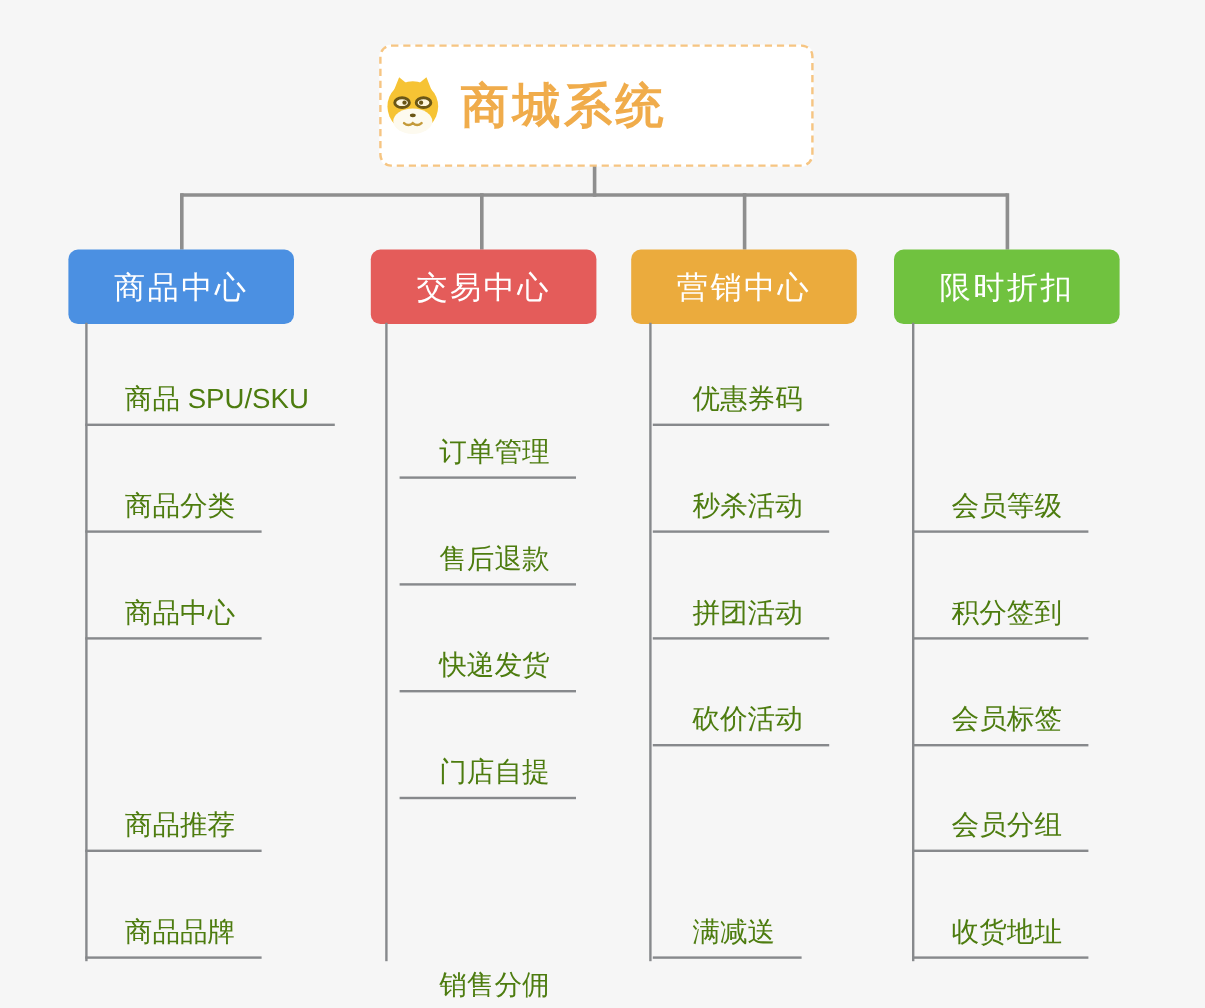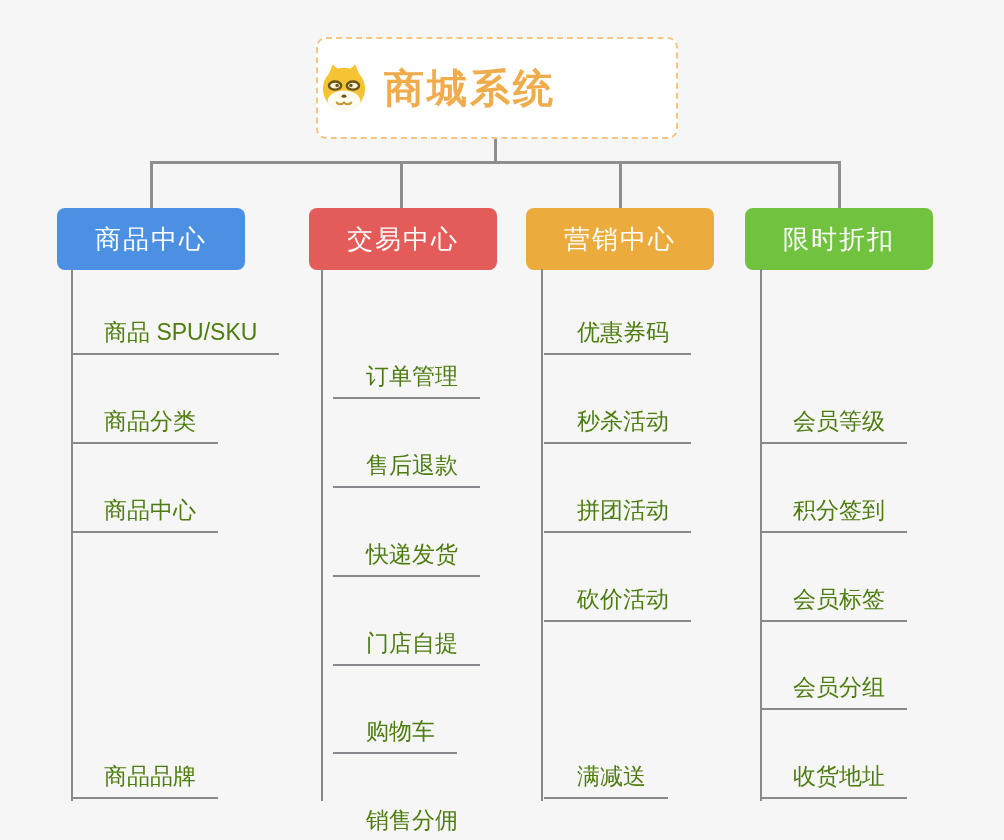--- a/index.html
+++ b/index.html
@@ -144,27 +144,27 @@
   <div class="branch branch-4" style="background-color: rgb(112, 194, 63);">限时折扣</div>
 
   <div class="thin-line trunk trunk-1"></div>
   <div class="thin-line trunk trunk-2"></div>
   <div class="thin-line trunk trunk-3"></div>
   <div class="thin-line trunk trunk-4"></div>
 
   <div class="leaf col-1 row-1">商品 SPU/SKU</div>
   <div class="leaf col-1 row-2">商品分类</div>
   <div class="leaf col-1 row-3">商品中心</div>
+  <div class="leaf col-1 row-5">商品推荐</div>
   <div class="leaf col-1 row-6">商品品牌</div>
 
   <div class="leaf col-2 row-1">订单管理</div>
   <div class="leaf col-2 row-2">售后退款</div>
   <div class="leaf col-2 row-3">快递发货</div>
   <div class="leaf col-2 row-4">门店自提</div>
-  <div class="leaf col-2 row-5">购物车</div>
   <div class="leaf col-2 row-6">销售分佣</div>
 
   <div class="leaf col-3 row-1">优惠券码</div>
   <div class="leaf col-3 row-2">秒杀活动</div>
   <div class="leaf col-3 row-3">拼团活动</div>
   <div class="leaf col-3 row-4">砍价活动</div>
   <div class="leaf col-3 row-6">满减送</div>
 
   <div class="leaf col-4 row-2">会员等级</div>
   <div class="leaf col-4 row-3">积分签到</div>

